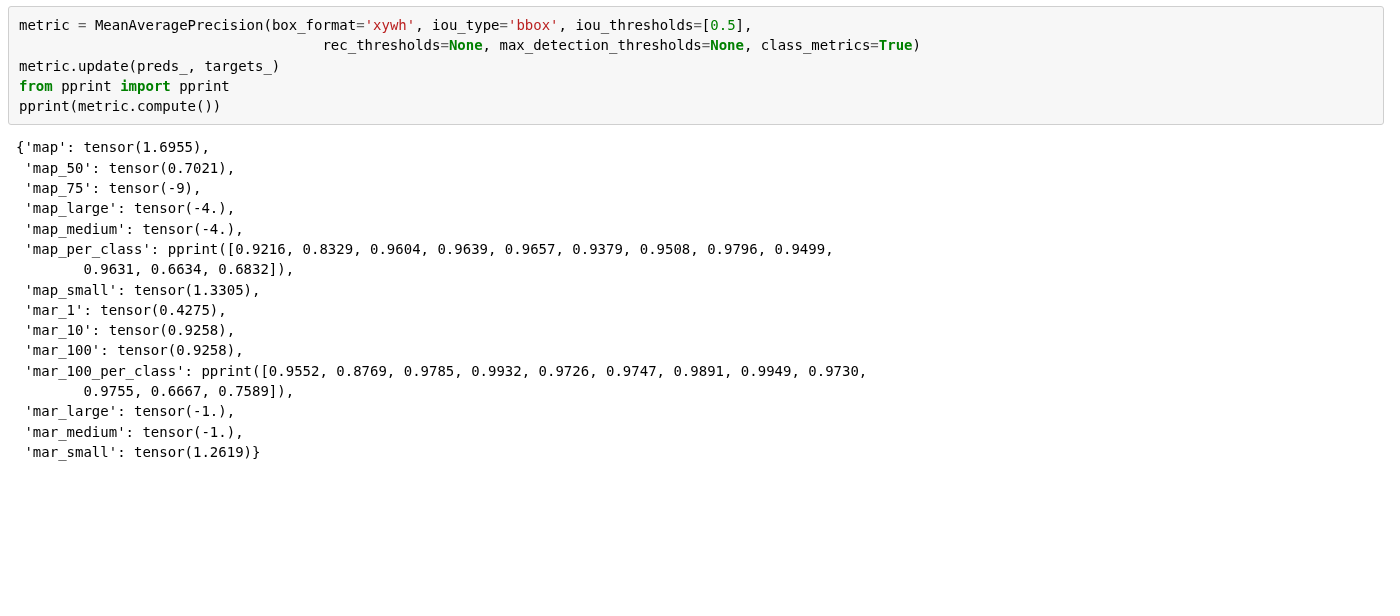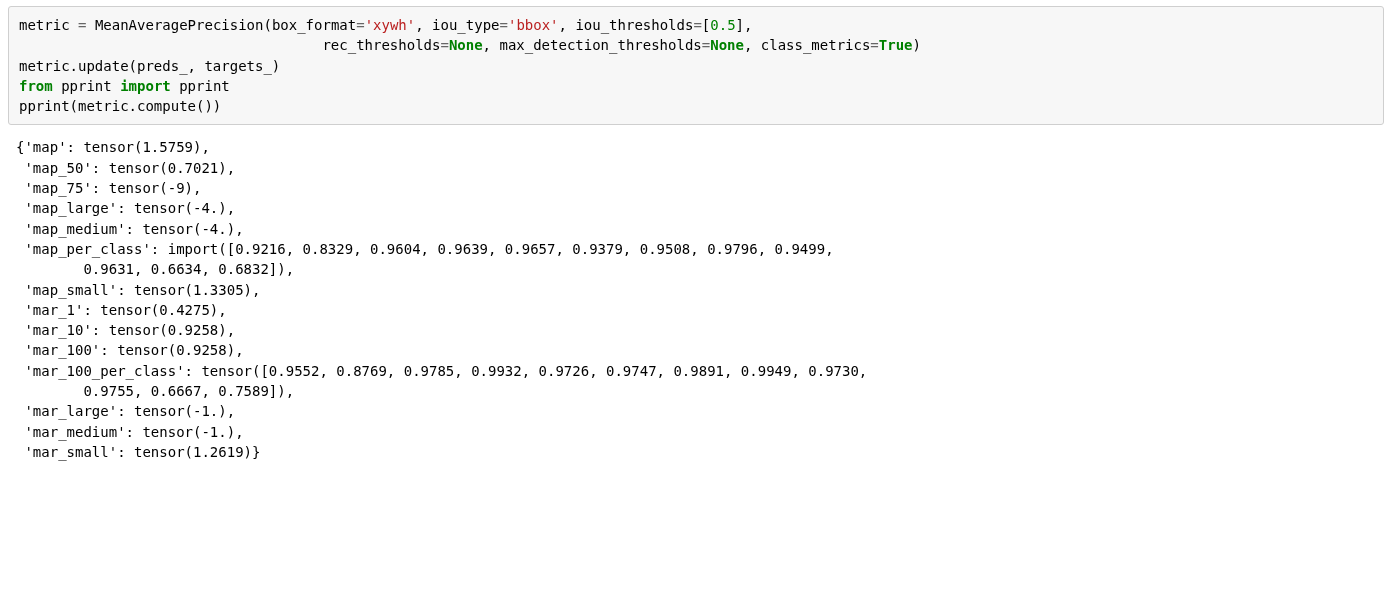--- a/index.html
+++ b/index.html
@@ -40,30 +40,30 @@
 <body>
 
 <div class="wrap">
 
   <div class="code-cell"><span class="tok-name">metric </span><span class="tok-op">=</span><span class="tok-call"> MeanAveragePrecision</span><span class="tok-name">(</span><span class="tok-name">box_format</span><span class="tok-op">=</span><span class="tok-str">'xywh'</span><span class="tok-name">, </span><span class="tok-name">iou_type</span><span class="tok-op">=</span><span class="tok-str">'bbox'</span><span class="tok-name">, </span><span class="tok-name">iou_thresholds</span><span class="tok-op">=</span><span class="tok-name">[</span><span class="tok-num">0.5</span><span class="tok-name">]</span><span class="tok-name">,</span>
 <span class="tok-name">                                    </span><span class="tok-name">rec_thresholds</span><span class="tok-op">=</span><span class="tok-bool">None</span><span class="tok-name">, </span><span class="tok-name">max_detection_thresholds</span><span class="tok-op">=</span><span class="tok-bool">None</span><span class="tok-name">, </span><span class="tok-name">class_metrics</span><span class="tok-op">=</span><span class="tok-bool">True</span><span class="tok-name">)</span>
 <span class="tok-name">metric.update(preds_, targets_)</span>
 <span class="tok-kw">from</span><span> </span><span class="tok-name">pprint</span><span> </span><span class="tok-kw">import</span><span> </span><span class="tok-name">pprint</span>
 <span class="tok-name">pprint(metric.compute())</span></div>
 
-  <div class="output-cell"><span>{'map': tensor(1.5759),</span>
+  <div class="output-cell"><span>{'map': tensor(1.6955),</span>
 <span> 'map_50': tensor(0.7021),</span>
 <span> 'map_75': tensor(-9),</span>
 <span> 'map_large': tensor(-4.),</span>
 <span> 'map_medium': tensor(-4.),</span>
-<span> 'map_per_class': import([0.9216, 0.8329, 0.9604, 0.9639, 0.9657, 0.9379, 0.9508, 0.9796, 0.9499,</span>
+<span> 'map_per_class': pprint([0.9216, 0.8329, 0.9604, 0.9639, 0.9657, 0.9379, 0.9508, 0.9796, 0.9499,</span>
 <span>        0.9631, 0.6634, 0.6832]),</span>
 <span> 'map_small': tensor(1.3305),</span>
 <span> 'mar_1': tensor(0.4275),</span>
 <span> 'mar_10': tensor(0.9258),</span>
 <span> 'mar_100': tensor(0.9258),</span>
-<span> 'mar_100_per_class': tensor([0.9552, 0.8769, 0.9785, 0.9932, 0.9726, 0.9747, 0.9891, 0.9949, 0.9730,</span>
+<span> 'mar_100_per_class': pprint([0.9552, 0.8769, 0.9785, 0.9932, 0.9726, 0.9747, 0.9891, 0.9949, 0.9730,</span>
 <span>        0.9755, 0.6667, 0.7589]),</span>
 <span> 'mar_large': tensor(-1.),</span>
 <span> 'mar_medium': tensor(-1.),</span>
 <span> 'mar_small': tensor(1.2619)}</span></div>
 
 </div>
 
 </body></html>

